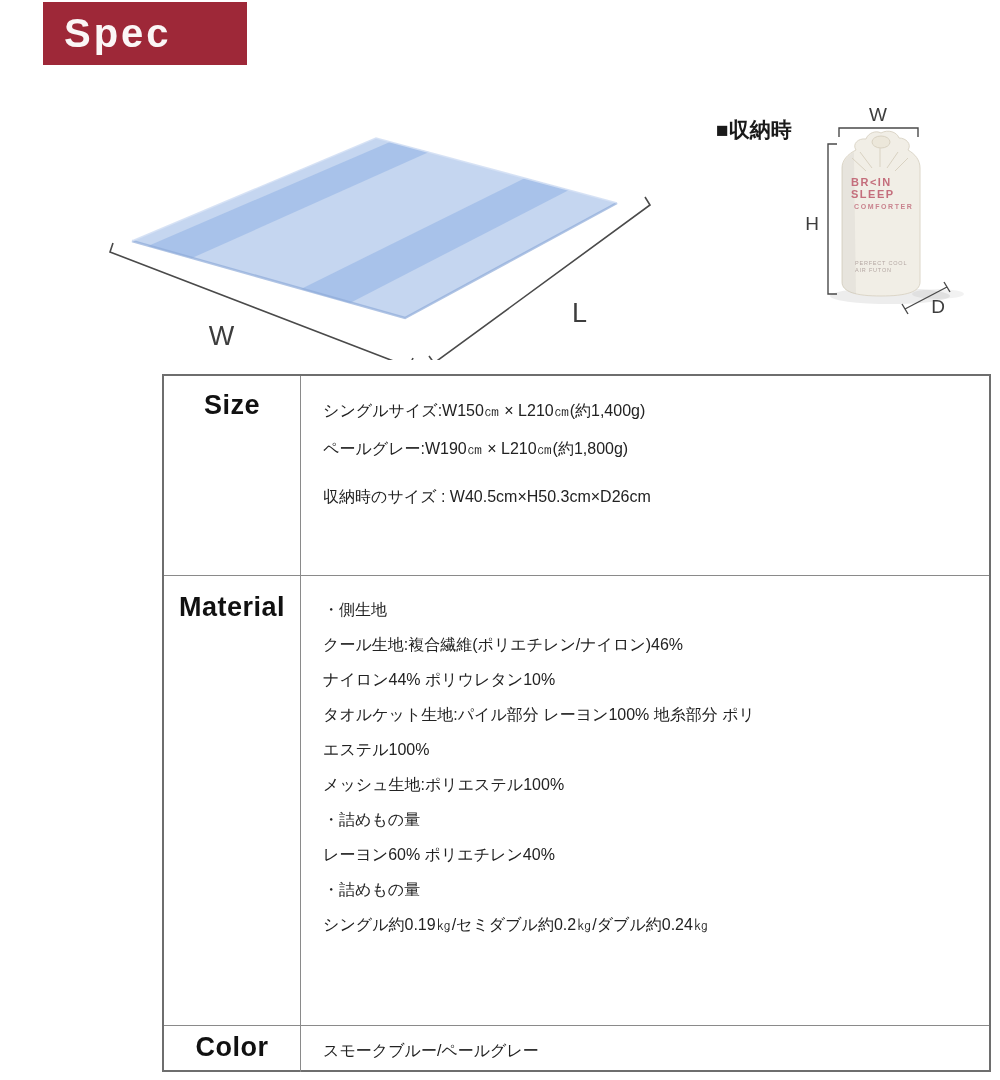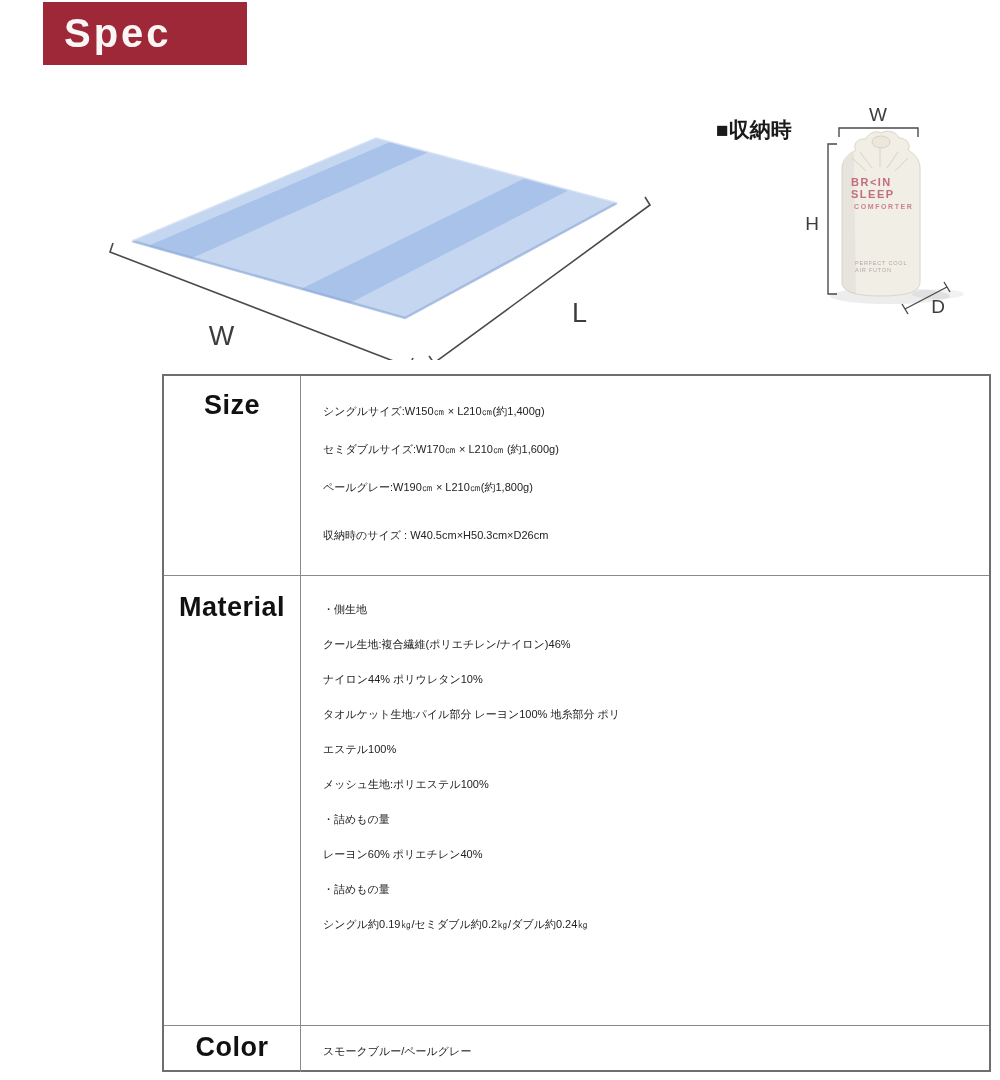--- a/index.html
+++ b/index.html
@@ -35,21 +35,21 @@
   .row-color{height:47px;}
   .th{
     width:137px;box-sizing:border-box;border-right:1.5px solid #8a8a8a;
     display:flex;justify-content:center;align-items:flex-start;
     font-size:27px;font-weight:600;color:#111;letter-spacing:0.5px;
   }
   .row-size .th{padding-top:14px;}
   .row-material .th{padding-top:16px;}
   .row-color .th{padding-top:6px;}
   .td{flex:1;box-sizing:border-box;padding:0 14px 0 22px;color:#222;}
-  .td .line{font-size:11px;white-space:nowrap;}
+  .td .line{font-size:16px;white-space:nowrap;}
   .row-size .td{padding-top:16px;}
   .row-size .line{line-height:38px;}
   .row-material .td{padding-top:16px;}
   .row-material .line{line-height:35px;}
   .row-color .td{padding-top:6px;}
   .row-color .line{line-height:38px;}
   .gap-sm{margin-top:10px;}
   .gap{}
 </style>
 </head>
@@ -111,21 +111,20 @@
 </svg>
 
 <div class="spec-table">
 
   <div class="spec-row row-size">
     <div class="th">
       <span>Size</span>
     </div>
     <div class="td">
       <div class="line">シングルサイズ:W150㎝ × L210㎝(約1,400g)</div>
-      <div class="line">セミダブルサイズ:W170㎝ × L210㎝ (約1,600g)</div>
       <div class="line">ペールグレー:W190㎝ × L210㎝(約1,800g)</div>
       <div class="line gap-sm">収納時のサイズ : W40.5cm×H50.3cm×D26cm</div>
     </div>
   </div>
 
   <div class="spec-row row-material">
     <div class="th">
       <span>Material</span>
     </div>
     <div class="td">

